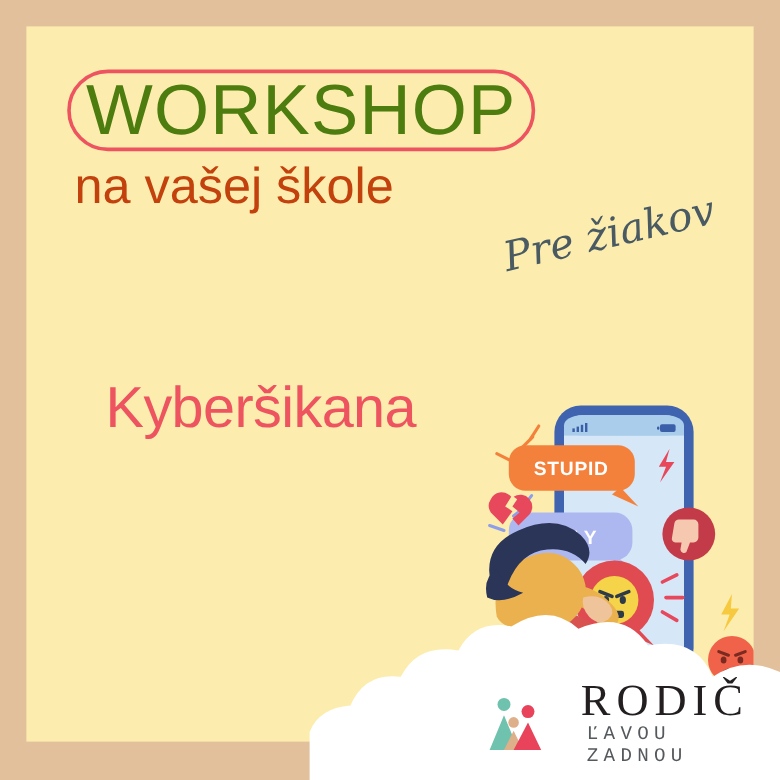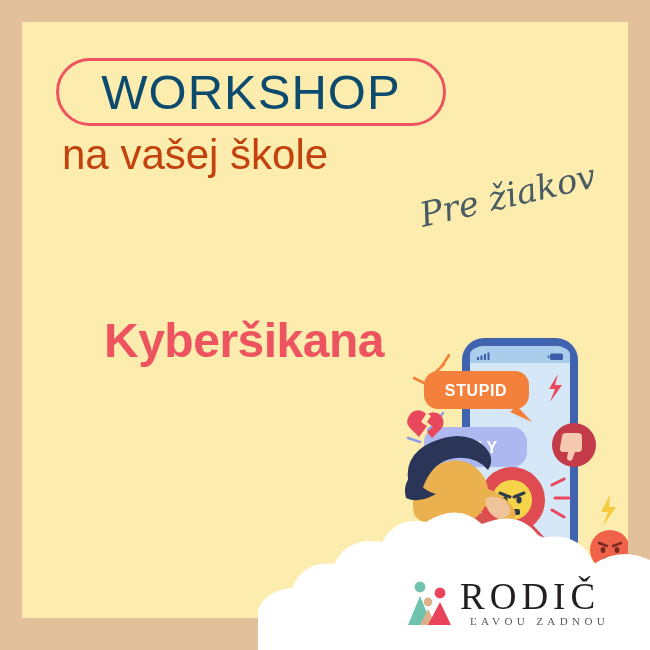--- a/index.html
+++ b/index.html
@@ -38,22 +38,22 @@
     box-sizing: border-box;
   }
   .workshop-text {
     position: absolute;
     left: 0; top: 0;
     width: 100%;
     height: 100%;
     display: flex;
     align-items: center;
     justify-content: center;
-    color: #0c4a6e;
-    font-size: 49px;
+    color: #4d7c0f;
+    font-size: 59px;
     font-weight: 400;
     letter-spacing: 1px;
     line-height: 1;
     font-family: "Liberation Sans", sans-serif;
   }
   .subtitle {
     position: absolute;
     left: 40px;
     top: 112px;
     color: #c2410c;
@@ -77,25 +77,24 @@
     white-space: nowrap;
   }
 
   
   .main-title {
     position: absolute;
     left: 66px;
     top: 295px;
     color: #ee5360;
     font-size: 48px;
-    font-weight: bold;
+    font-weight: normal;
     letter-spacing: -0.5px;
     line-height: 1;
     white-space: nowrap;
-    margin-left: 16px;
   }
 
   
   #illustration {
     position: absolute;
     left: 360px;
     top: 300px;
     width: 270px;
     height: 280px;
   }
@@ -111,42 +110,43 @@
     pointer-events: none;
   }
   .logo-block {
     position: absolute;
     left: 404px;
     top: 572px;
     width: 215px;
     height: 62px;
     display: flex;
     align-items: center;
+    gap: 24px;
   }
   .logo-mark { width: 52px; height: 52px; flex: 0 0 52px; }
   .logo-text-wrap {
     margin-left: 4px;
     display: flex;
     flex-direction: column;
     justify-content: center;
   }
   .logo-word {
     font-family: "Liberation Serif", serif;
     font-size: 37px;
     color: #231f20;
     letter-spacing: 5px;
     line-height: 0.95;
   }
   .logo-sub {
-    font-family: Liberation Serif, serif;
-    font-size: 11px;
+    font-family: Liberation Mono, monospace;
+    font-size: 16px;
     color: #55595c;
     letter-spacing: 4.4px;
     margin-top: 1px;
-    margin-left: 10px;
+    margin-left: 5px;
   }
 </style>
 </head>
 <body>
 
 <div id="poster">
 
   <div id="panel">
 
     <div class="workshop-wrap">

